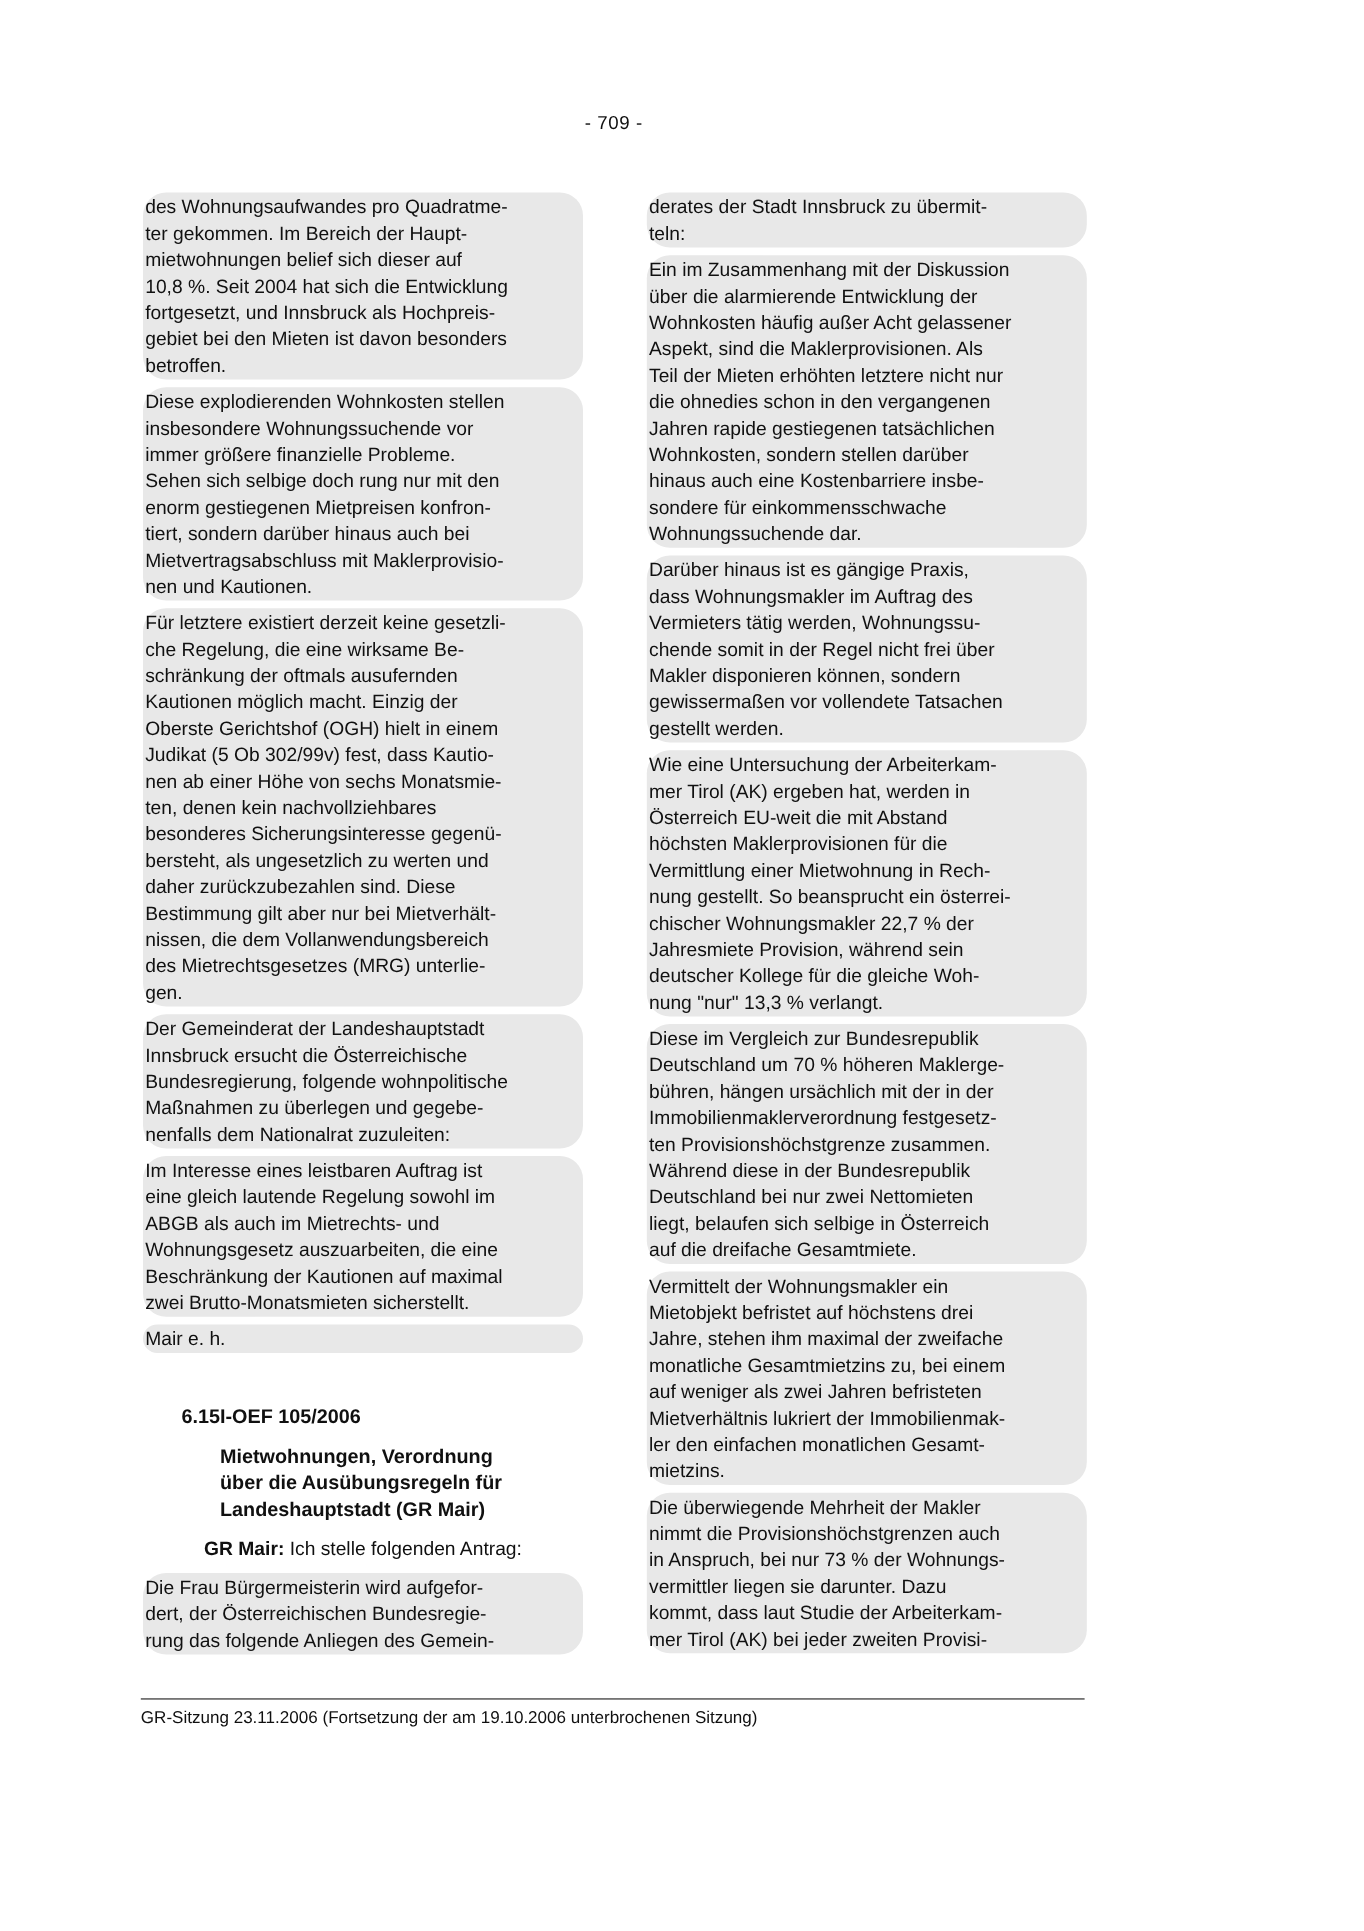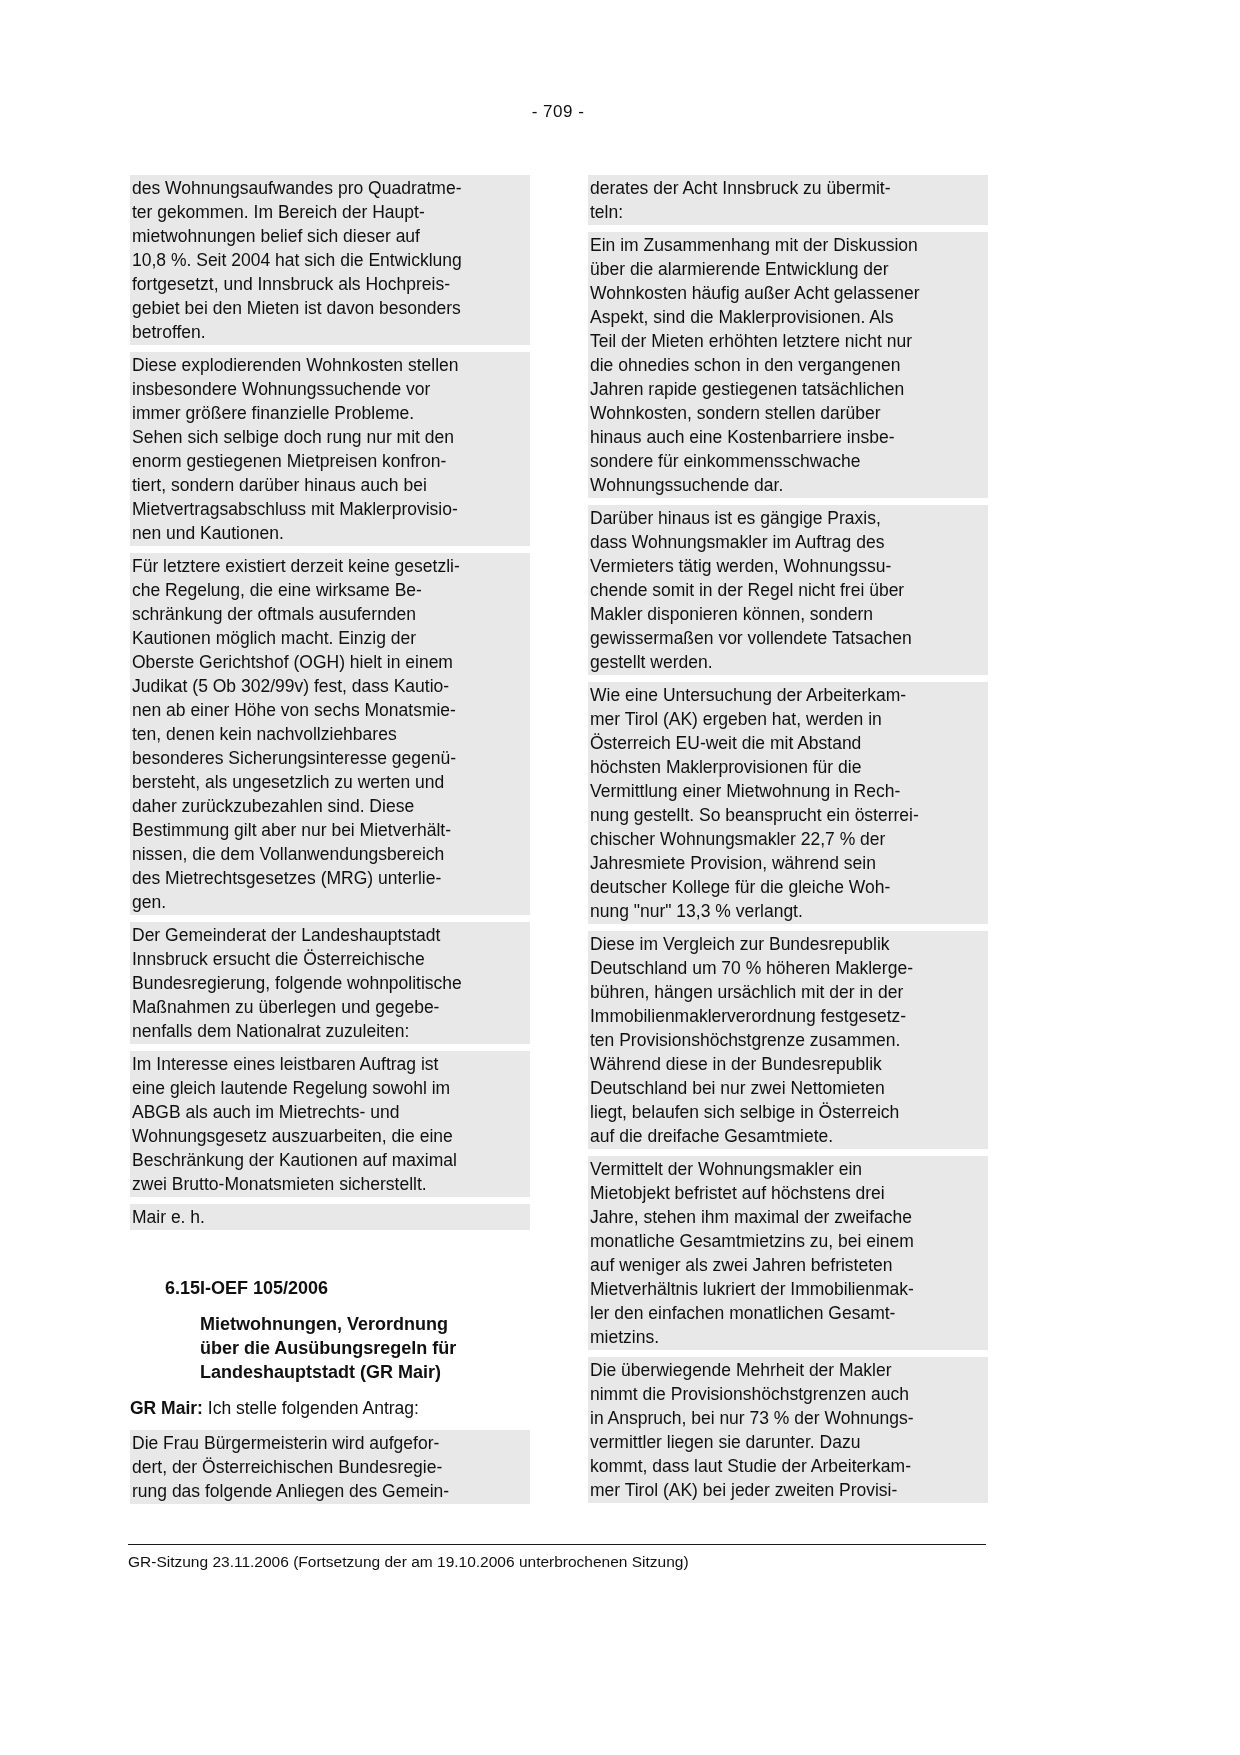--- a/index.html
+++ b/index.html
@@ -37,40 +37,42 @@
   .column.right { left: 588px; }
   .para {
     margin: 0 0 7px 0;
     font-size: 17.5px;
     line-height: 24px;
     white-space: pre-line;
   }
   .para.hl {
     background: #e8e8e8;
     padding: 1px 3px 1px 2px;
+    border-radius: 21px;
   }
   .section-heading {
     display: flex;
     margin: 46px 0 0 0;
     font-weight: bold;
     font-size: 18px;
     line-height: 24px;
   }
   .section-number { width: 70px; flex: 0 0 70px; text-align: right; }
   .section-title {
     margin: 12px 0 0 70px;
     font-weight: bold;
     font-size: 18px;
     line-height: 24px;
     white-space: pre-line;
   }
   .speaker-line {
     margin: 12px 0 10px 0;
     font-size: 17.5px;
     line-height: 24px;
+    text-align: center;
   }
   .speaker-name { font-weight: bold; }
   .footer {
     position: absolute;
     left: 128px;
     top: 1500px;
     width: 858px;
     border-top: 1.5px solid #1a1a1a;
     padding-top: 7px;
     font-size: 15.5px;
@@ -140,21 +142,21 @@
     <p class="speaker-line">
       <span class="speaker-name">GR Mair:</span><span> Ich stelle folgenden Antrag:</span>
     </p>
 
     <p class="para hl">Die Frau Bürgermeisterin wird aufgefor-
 dert, der Österreichischen Bundesregie-
 rung das folgende Anliegen des Gemein-</p>
   </div>
 
   <div class="column right">
-    <p class="para hl">derates der Acht Innsbruck zu übermit-
+    <p class="para hl">derates der Stadt Innsbruck zu übermit-
 teln:</p>
     <p class="para hl">Ein im Zusammenhang mit der Diskussion
 über die alarmierende Entwicklung der
 Wohnkosten häufig außer Acht gelassener
 Aspekt, sind die Maklerprovisionen. Als
 Teil der Mieten erhöhten letztere nicht nur
 die ohnedies schon in den vergangenen
 Jahren rapide gestiegenen tatsächlichen
 Wohnkosten, sondern stellen darüber
 hinaus auch eine Kostenbarriere insbe-

